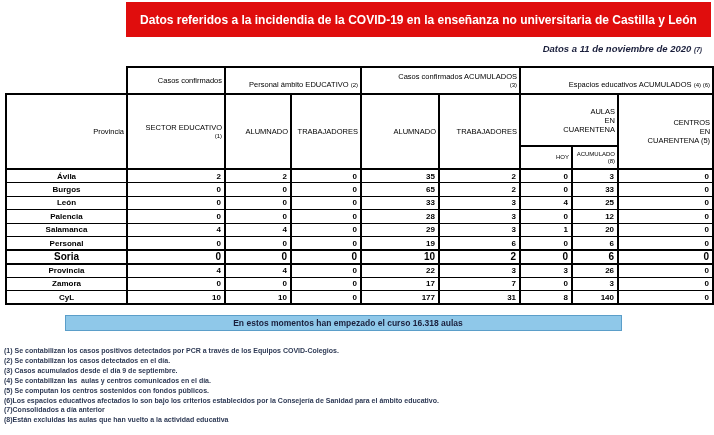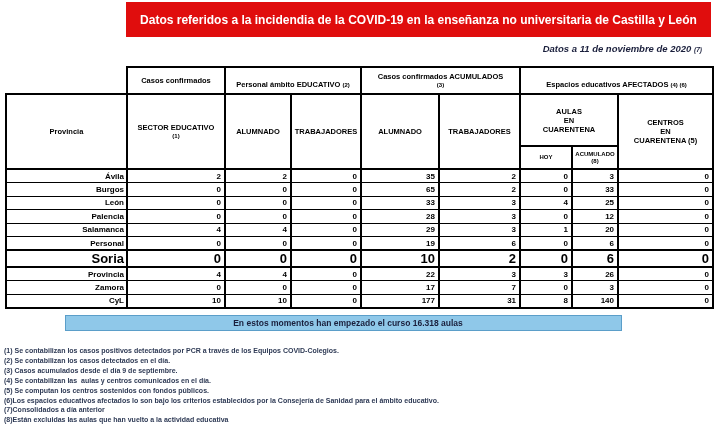--- a/index.html
+++ b/index.html
@@ -34,41 +34,41 @@
     border: 2px solid #000;
   }
   td, th {
     border: 1px solid #000;
     border-left-width: 2px; border-right-width: 2px;
     padding: 0 2px;
     overflow: hidden;
   }
   thead th {
     border-width: 2px;
-    font-size: 7.5px; font-weight: bold; text-align: center;
+    font-size: 7.5px; font-weight: normal; text-align: right;
     line-height: 9px;
   }
   th.noborder {
     border-top-style: hidden; border-left-style: hidden;
     background: #fff;
   }
   tr.r1 { height: 27px; }
   tr.r2 { height: 52px; }
   tr.r3 { height: 23px; }
   th.valign-bottom { vertical-align: bottom; padding-bottom: 3px; }
   th.tiny { font-size: 6px; line-height: 7px; }
   th.break { word-break: break-all; }
   .note-sm { font-size: 6px; }
   .hline { display: block; }
 
   tbody tr { height: 13.5px; }
   tbody td { font-weight: bold; font-size: 8px; background: #fff; }
-  td.prov { text-align: right; }
+  td.prov { text-align: center; }
   td.num { text-align: right; padding-right: 3px; }
-  tr.hl td { border-width: 2px; font-size: 13px; }
+  tr.hl td { border-width: 2px; font-size: 10px; }
 
   .notice {
     position: absolute; left: 65px; top: 315px;
     width: 557px; height: 16px;
     background: #8fc8e9;
     border: 1px solid #5b9ec9;
     display: flex; align-items: center; justify-content: center;
     font-weight: bold; font-size: 8.5px; color: #1a1f3c; padding-left: 9px;
   }
   .footnotes {
@@ -107,21 +107,21 @@
       <th>Casos confirmados</th>
       <th colspan="2" class="valign-bottom">
         <span>Personal ámbito EDUCATIVO</span>
         <span class="note-sm">(2)</span>
       </th>
       <th colspan="2">
         <span class="hline">Casos confirmados ACUMULADOS</span>
         <span class="hline note-sm">(3)</span>
       </th>
       <th colspan="3" class="valign-bottom">
-        <span>Espacios educativos AFECTADOS</span>
+        <span>Espacios educativos ACUMULADOS</span>
         <span class="note-sm">(4) (6)</span>
       </th>
     </tr>
     <tr class="r2">
       <th rowspan="2">Provincia</th>
       <th rowspan="2">
         <span class="hline">SECTOR EDUCATIVO</span>
         <span class="hline note-sm">(1)</span>
       </th>
       <th rowspan="2">ALUMNADO</th>

